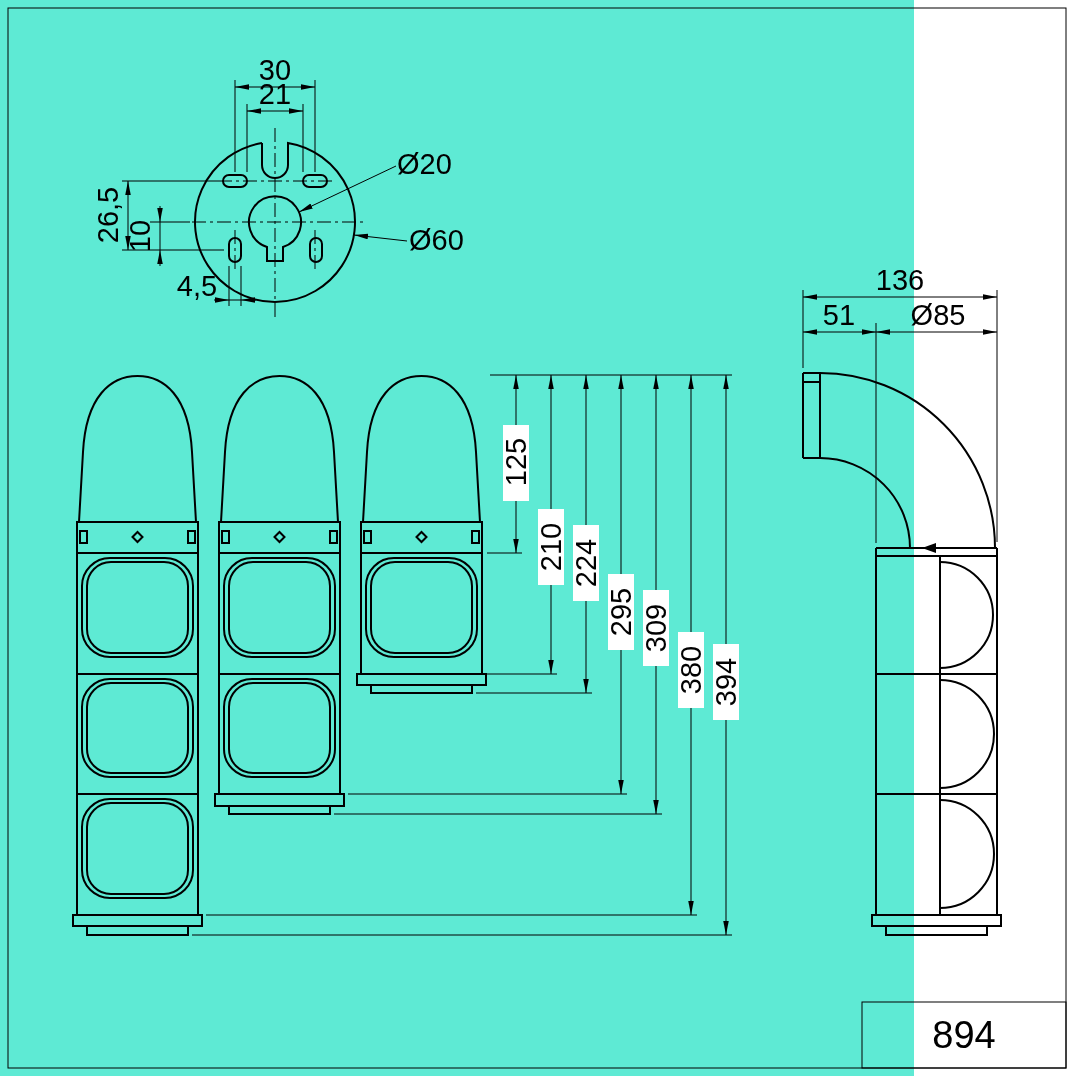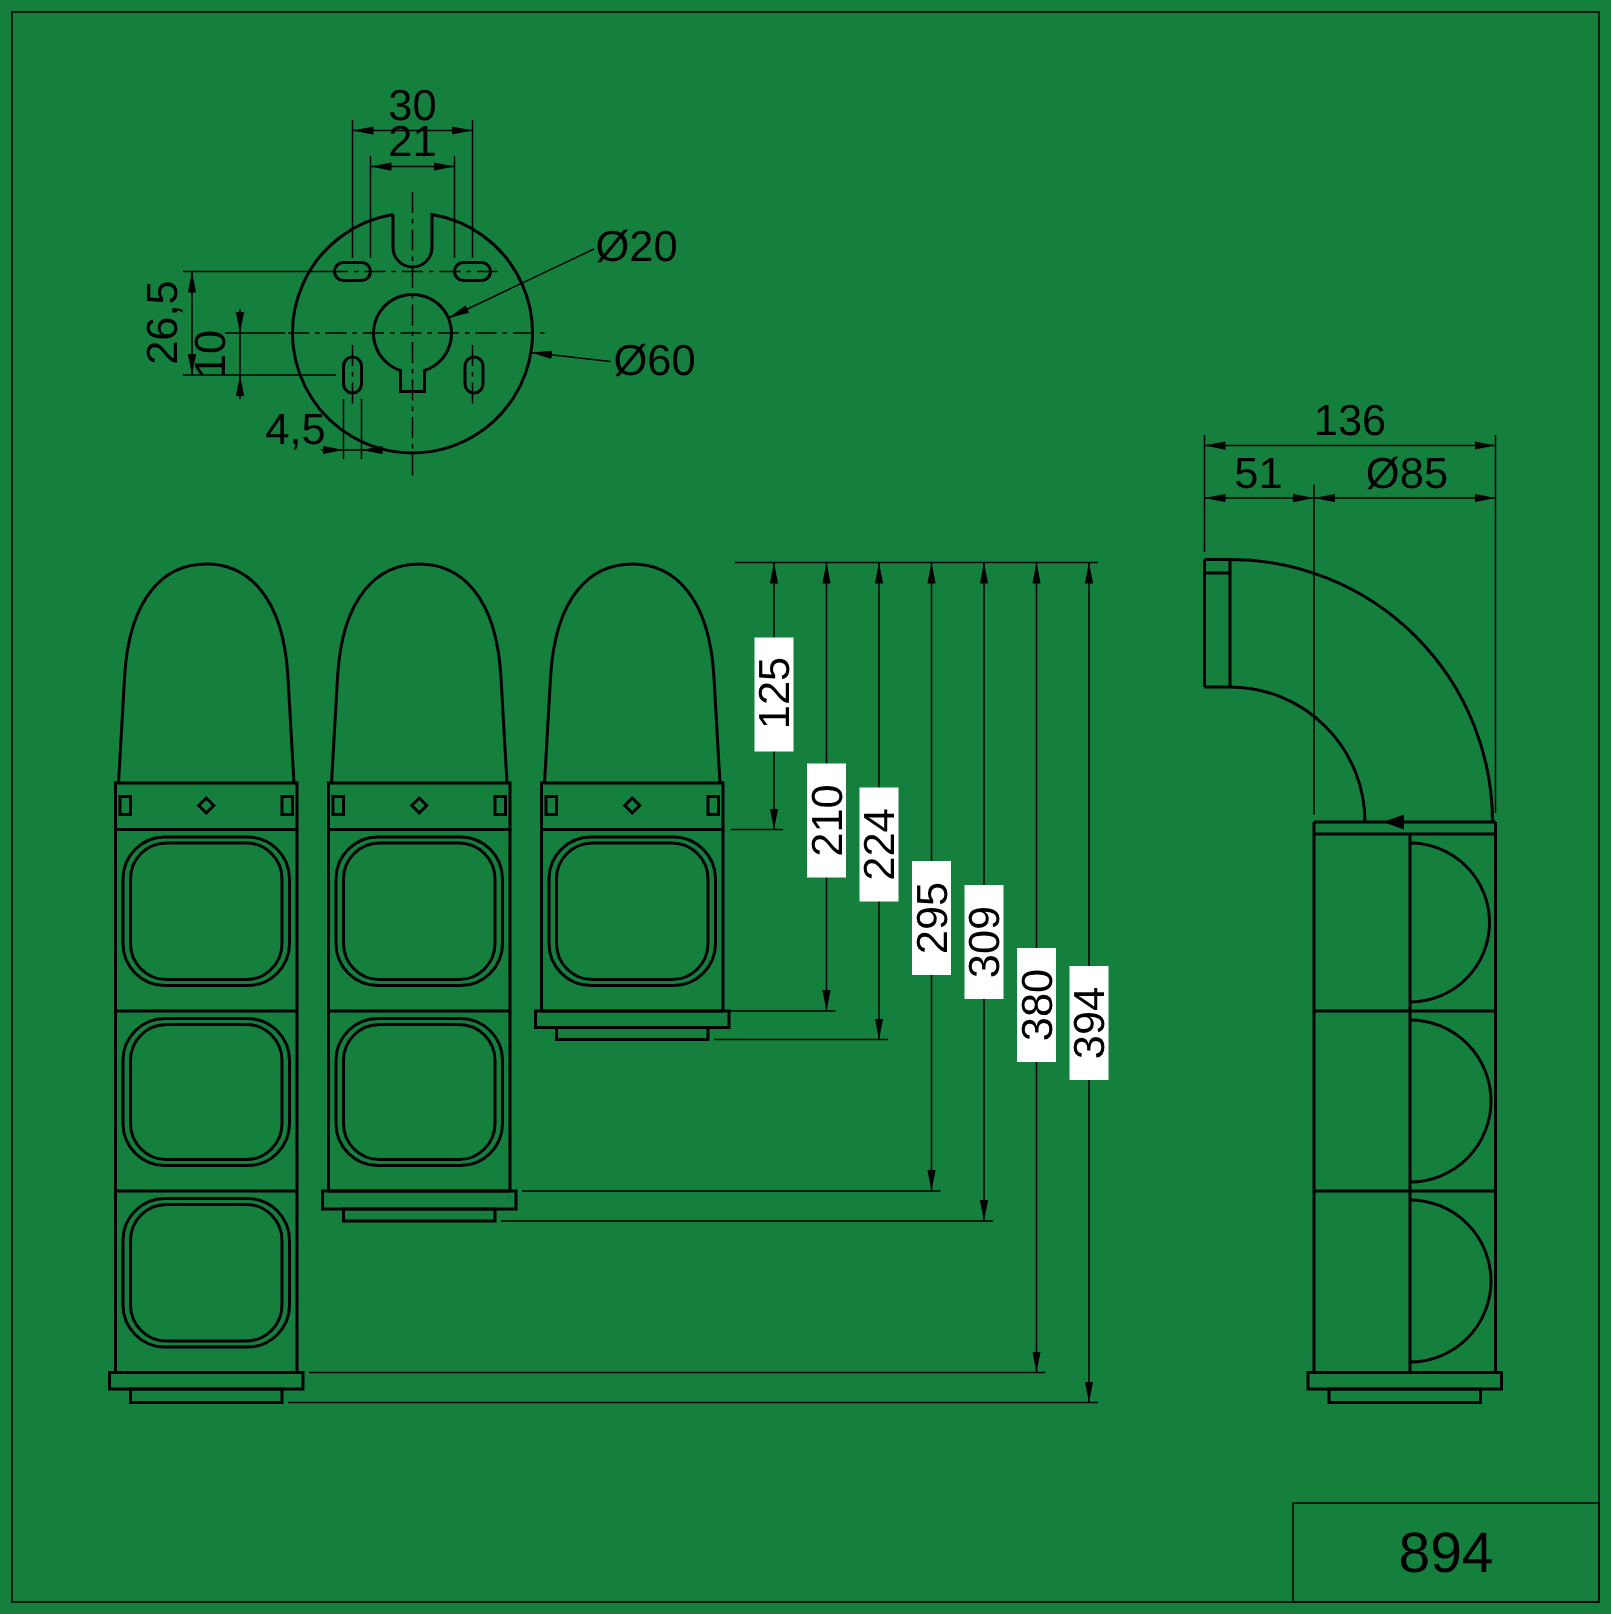--- a/index.html
+++ b/index.html
@@ -1,16 +1,16 @@
 <!DOCTYPE html>
 <html><head>
 <meta charset="utf-8">
 <style>
   html,body{margin:0;padding:0;background:#ffffff;}
-  .page{width:1074px;height:1076px;position:relative;background:#15803d;}
+  .page{width:914px;height:1076px;position:relative;background:#5eead4;}
   svg{display:block;}
   text{font-family:"Liberation Sans",sans-serif;fill:#000;}
   .dim{font-size:29px;}
   .part{font-size:38px;}
   .obj{stroke:#000;stroke-width:2;fill:none;}
   .thin{stroke:#000;stroke-width:1;fill:none;}
   .cl{stroke:#000;stroke-width:1;fill:none;stroke-dasharray:14 4 3 4;}
   .wbg{fill:#fff;stroke:none;}
 </style>
 </head>

